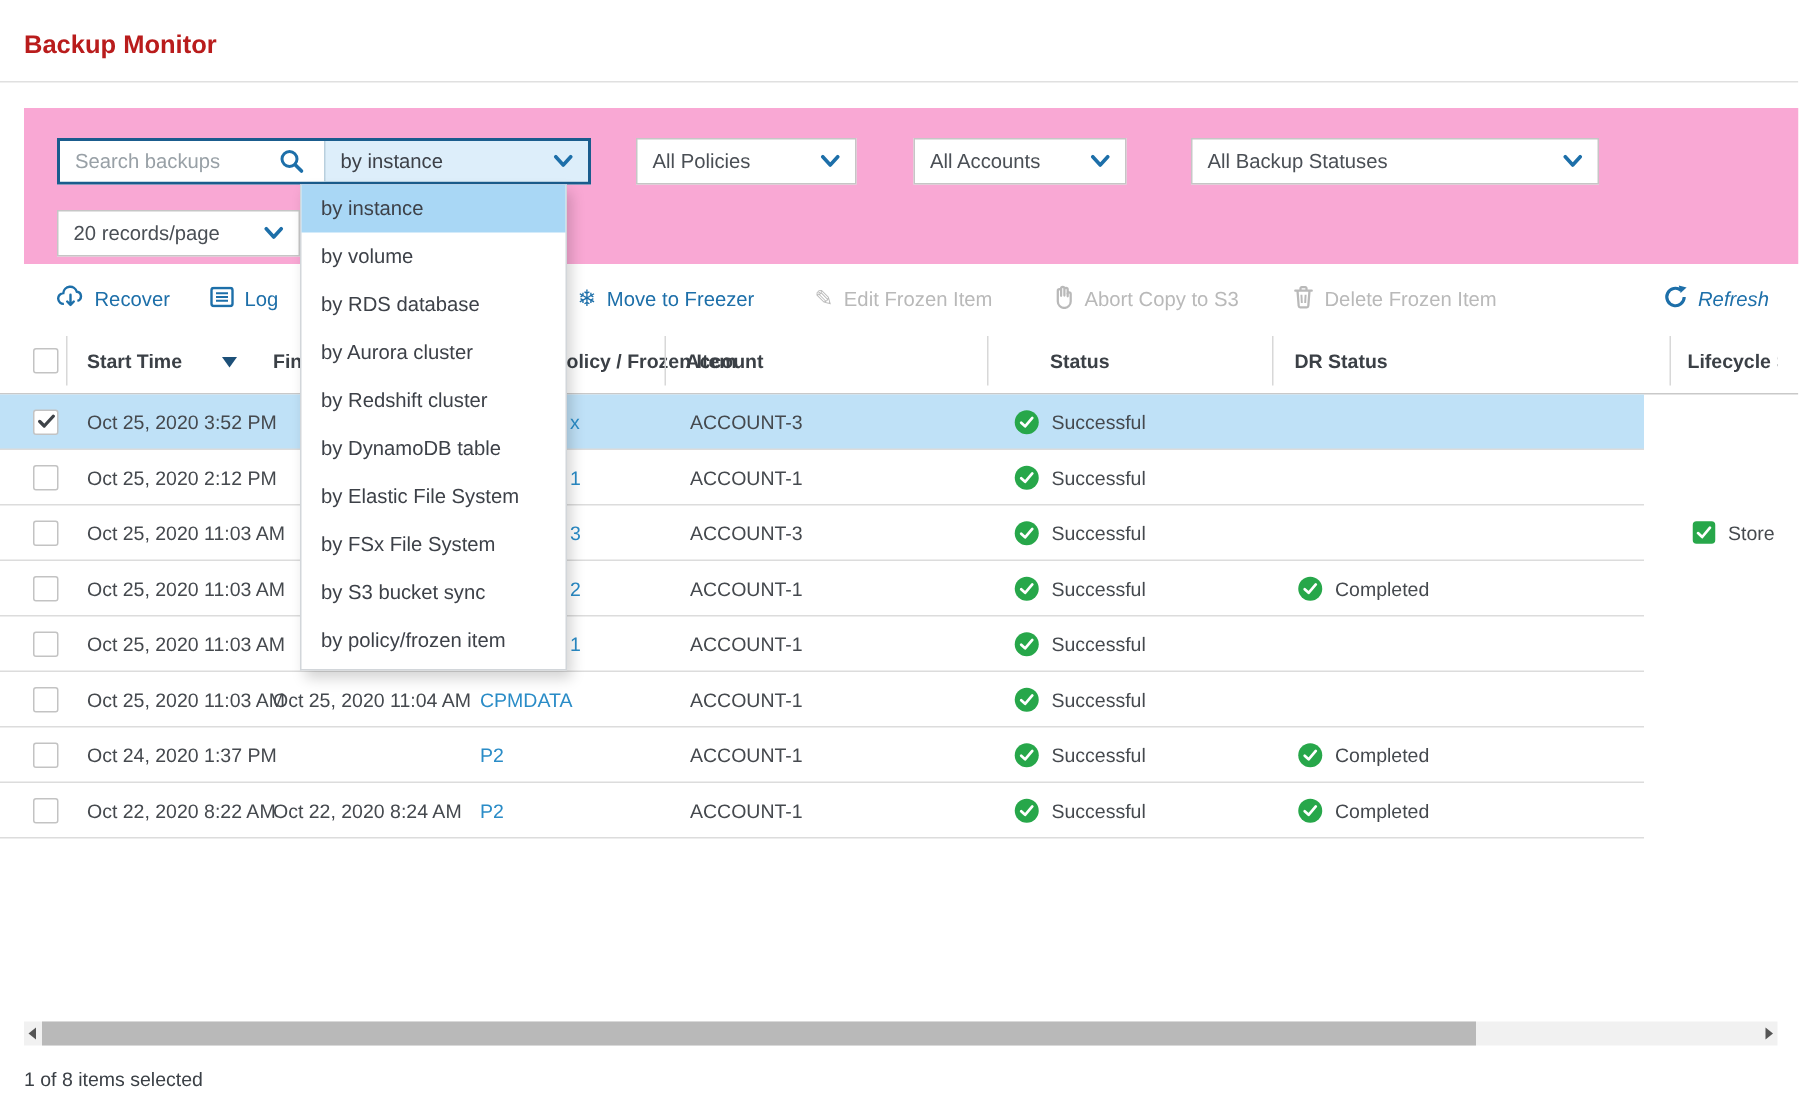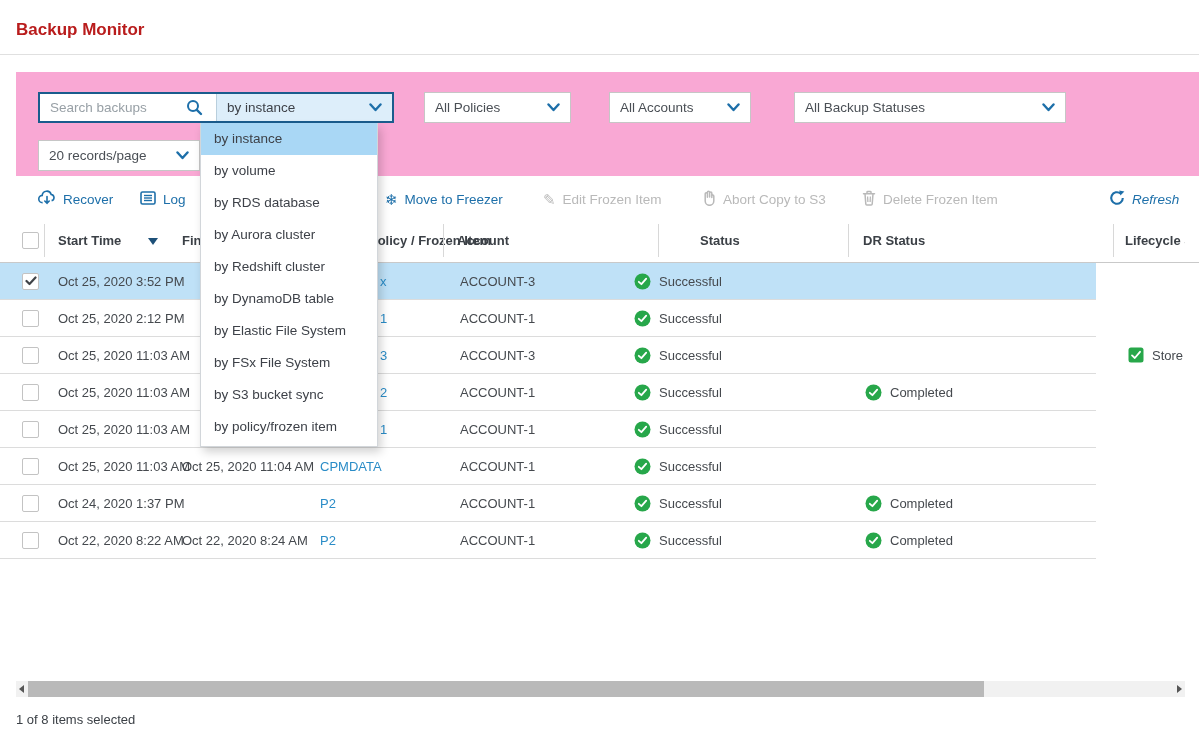--- a/index.html
+++ b/index.html
@@ -60,21 +60,21 @@
 
   .tbody{ position:absolute; left:0; top:263px; width:1199px; }
   .trow{ position:relative; width:1096px; height:37px; border-bottom:1px solid #dcdcdc; }
   .trow.selected{ background:#bfe1f7; }
   .cell{ position:absolute; top:0; height:36px; display:flex; align-items:center;
          font-size:13px; color:#45494e; white-space:nowrap; }
   .c-check{ left:22px; } .c-start{ left:58px; } .c-finish{ left:182px; }
   .c-policy{ left:320px; color:#2a8cc7; cursor:pointer; }
   .c-policy.partial{ left:380px; }
   .c-account{ left:460px; }
-  .c-status{ left:634px; gap:8px; } .c-dr{ left:865px; gap:8px; }
+  .c-status{ left:676px; gap:8px; } .c-dr{ left:865px; gap:8px; }
   .c-life{ left:1128px; gap:8px; width:57px; overflow:hidden;align-items:center; }
 
   .cbox{ width:17px; height:17px; border:1px solid #c3c3c3; border-radius:2px; background:#fff;
          display:flex; align-items:center; justify-content:center; cursor:pointer; }
 
   .hscroll{ position:absolute; left:16px; top:681px; width:1169px; height:16px; background:#f1f1f1; }
   .scroll-thumb{ position:absolute; left:12px; top:0; width:956px; height:16px; background:#b9b9b9; }
   .tri-left{ position:absolute; left:3px; top:4px; width:0; height:0;
              border-top:4px solid transparent; border-bottom:4px solid transparent;
              border-right:5px solid #555; }

